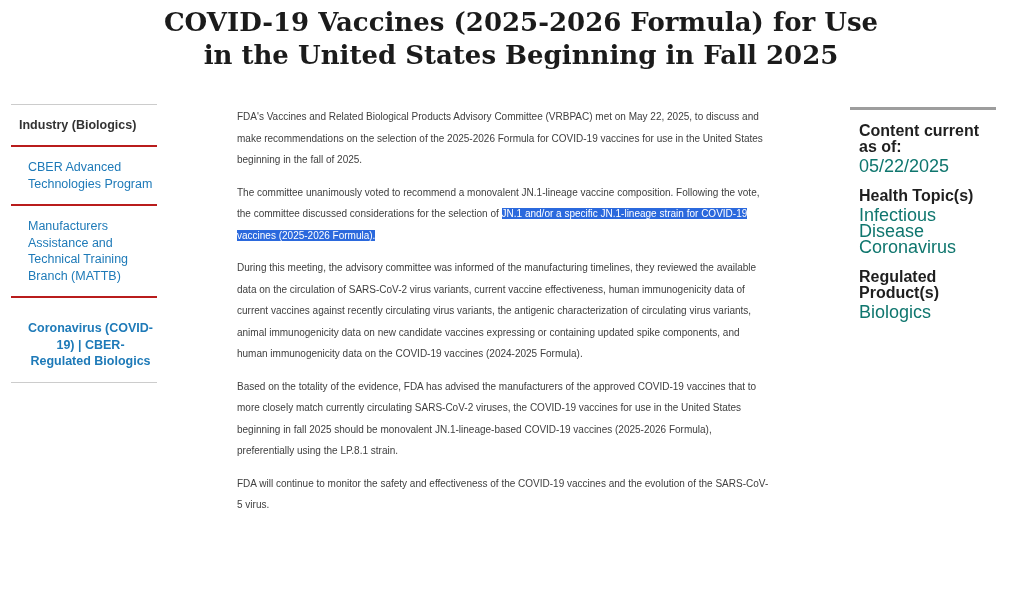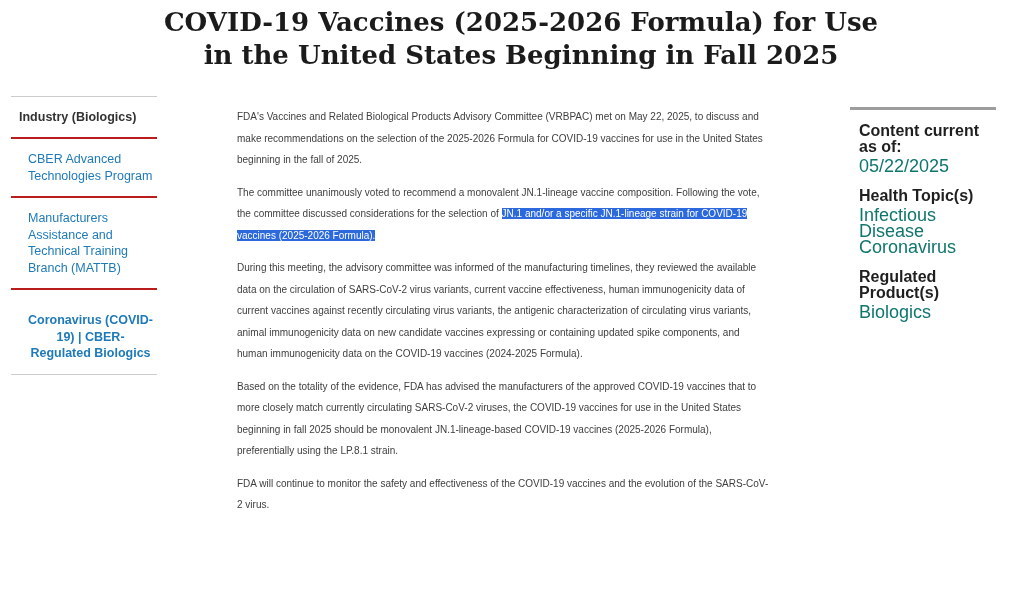--- a/index.html
+++ b/index.html
@@ -22,21 +22,21 @@
     font-size: 26px;
     line-height: 33px;
     color: #1b1b1b;
     margin: 0;
   }
   .title-line { display: block; }
 
   
   .left-sidebar {
     position: absolute;
-    left: 11px; top: 96px; width: 146px;
+    left: 11px; top: 104px; width: 146px;
     font-size: 12.5px;
   }
   .ls-heading {
     border-top: 1px solid #cccccc;
     padding: 12px 4px 12px 8px;
     font-weight: bold;
     color: #333333;
     line-height: 16px;
   }
   .ls-link {
@@ -108,21 +108,21 @@
   <a class="ls-link" href="#">Manufacturers Assistance and Technical Training Branch (MATTB)</a>
   <a class="ls-link current" href="#">Coronavirus (COVID-19) | CBER-Regulated Biologics</a>
   <div class="ls-end"></div>
 </nav>
 
 <main class="article">
   <p>FDA's Vaccines and Related Biological Products Advisory Committee (VRBPAC) met on May 22, 2025, to discuss and make recommendations on the selection of the 2025-2026 Formula for COVID-19 vaccines for use in the United States beginning in the fall of 2025.</p>
   <p><span>The committee unanimously voted to recommend a monovalent JN.1-lineage vaccine composition. Following the vote, the committee discussed considerations for the selection of </span><span class="highlight">JN.1 and/or a specific JN.1-lineage strain for COVID-19 vaccines (2025-2026 Formula).</span></p>
   <p>During this meeting, the advisory committee was informed of the manufacturing timelines, they reviewed the available data on the circulation of SARS-CoV-2 virus variants, current vaccine effectiveness, human immunogenicity data of current vaccines against recently circulating virus variants, the antigenic characterization of circulating virus variants, animal immunogenicity data on new candidate vaccines expressing or containing updated spike components, and human immunogenicity data on the COVID-19 vaccines (2024-2025 Formula).</p>
   <p>Based on the totality of the evidence, FDA has advised the manufacturers of the approved COVID-19 vaccines that to more closely match currently circulating SARS-CoV-2 viruses, the COVID-19 vaccines for use in the United States beginning in fall 2025 should be monovalent JN.1-lineage-based COVID-19 vaccines (2025-2026 Formula), preferentially using the LP.8.1 strain.</p>
-  <p>FDA will continue to monitor the safety and effectiveness of the COVID-19 vaccines and the evolution of the SARS-CoV-2 virus.</p>
+  <p>FDA will continue to monitor the safety and effectiveness of the COVID-19 vaccines and the evolution of the SARS-CoV-5 virus.</p>
 </main>
 
 <aside class="right-sidebar">
   <div class="rs-rule"></div>
   <div class="rs-group">
     <div class="rs-label">Content current as of:</div>
     <div class="rs-value">05/22/2025</div>
   </div>
   <div class="rs-group">
     <div class="rs-label">Health Topic(s)</div>

